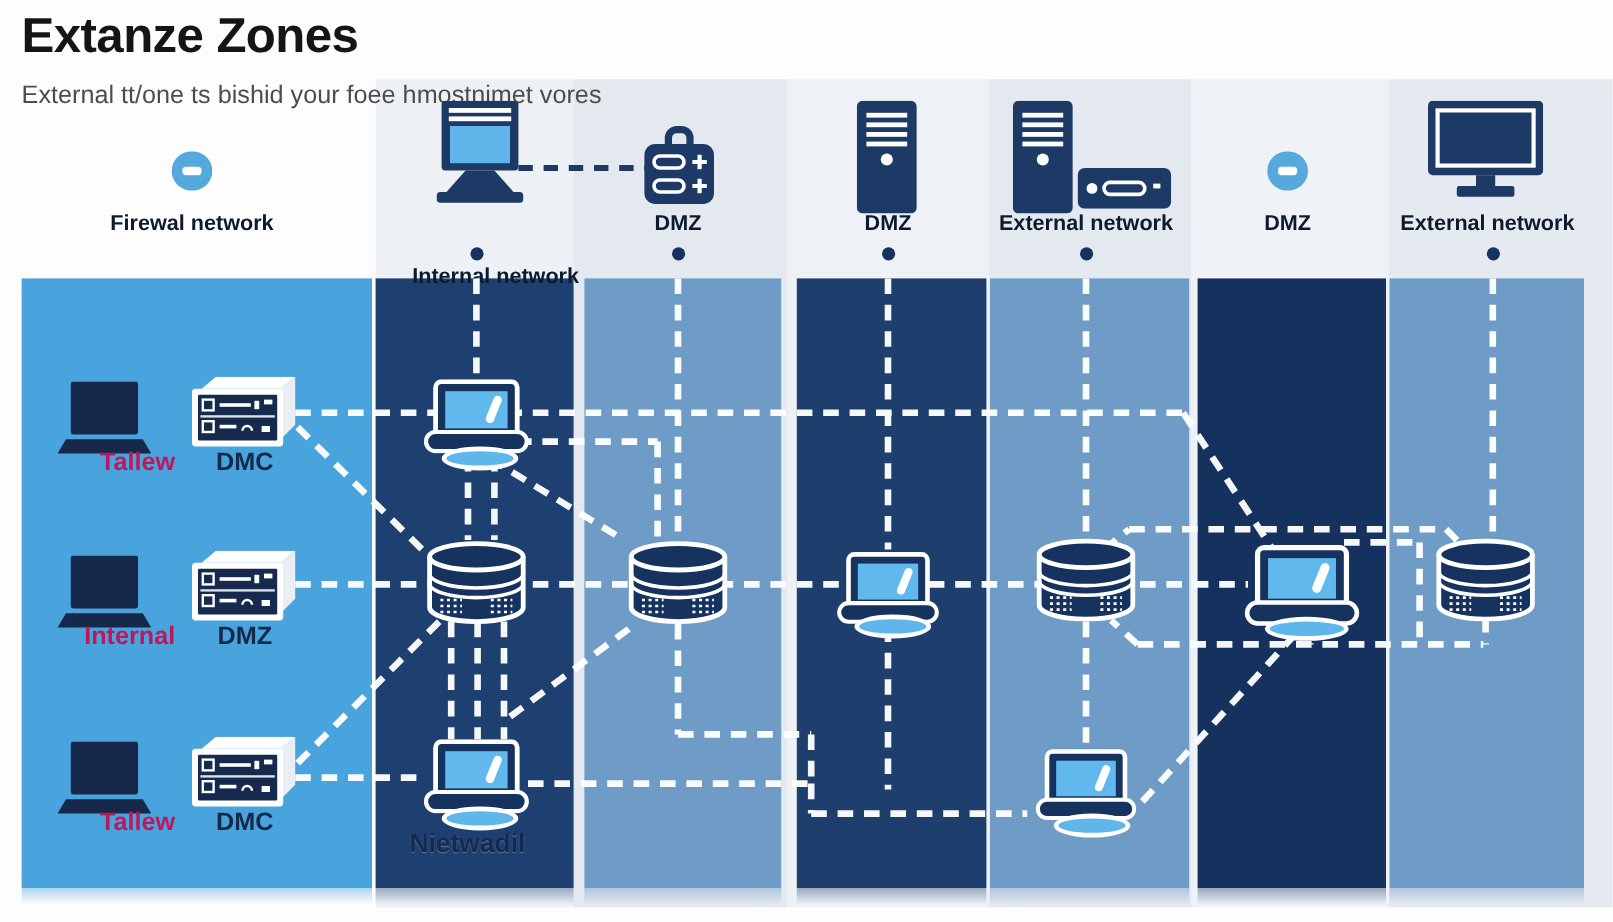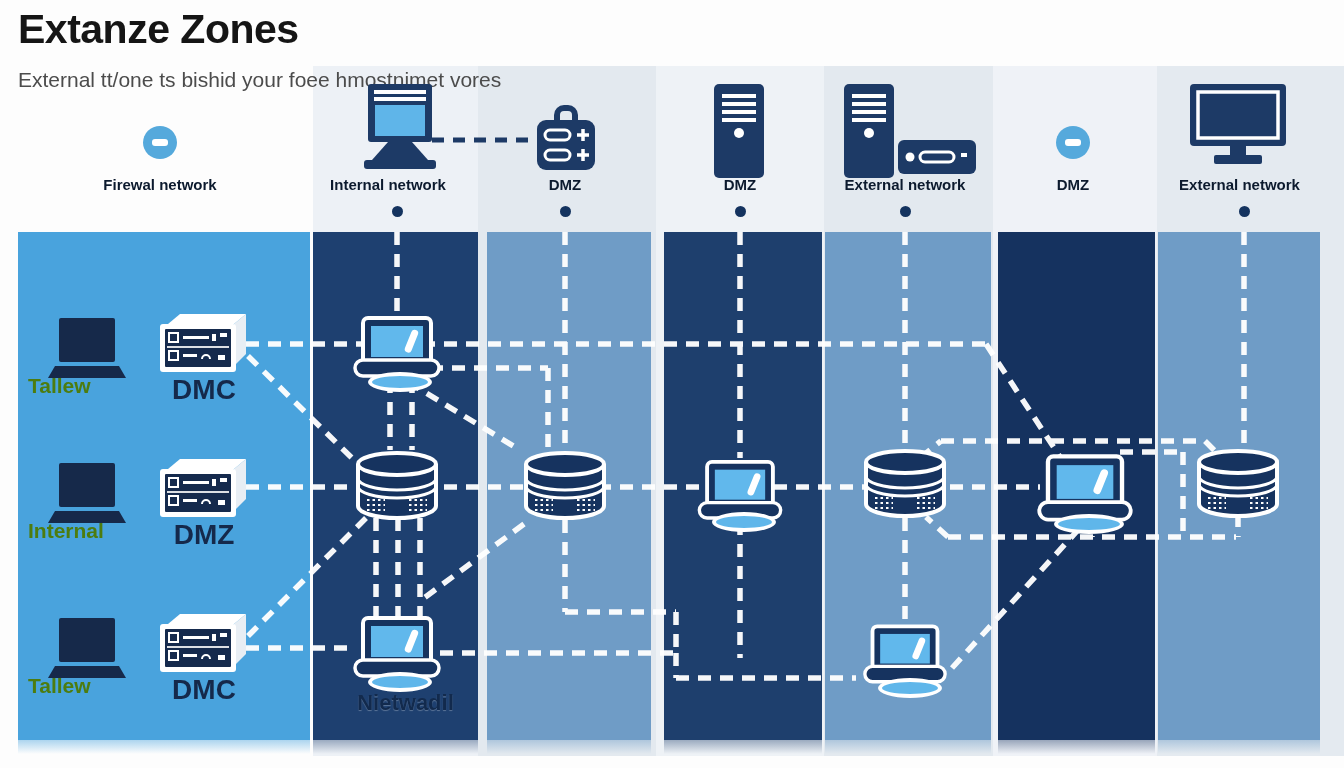--- a/index.html
+++ b/index.html
@@ -15,31 +15,31 @@
   .page-title{
     position:absolute;left:18px;top:6px;width:700px;
     font-size:41px;font-weight:800;color:#151515;letter-spacing:-0.5px;
   }
   .page-subtitle{
     position:absolute;left:18px;top:68px;width:760px;
     font-size:21px;font-weight:400;color:#4c4c4c;
   }
   .zone-label{
     position:absolute;top:176px;text-align:center;
-    font-size:15px;font-weight:800;color:#0c1a2e;
+    font-size:18px;font-weight:800;color:#0c1a2e;
   }
   .dot{
     position:absolute;top:206px;width:11px;height:11px;border-radius:50%;
     background:#14335f;
   }
   .dev-label{
-    position:absolute;text-align:left;font-size:21px;font-weight:600;color:#4d7c0f;
+    position:absolute;text-align:right;font-size:21px;font-weight:600;color:#be185d;
   }
   .srv-label{
-    position:absolute;text-align:center;font-size:28px;font-weight:800;color:#15294b;
+    position:absolute;text-align:center;font-size:21px;font-weight:800;color:#15294b;
   }
   .band-label{
     position:absolute;text-align:center;font-size:22px;font-weight:800;color:#122a4d;
     text-shadow:0 1px 1px rgba(255,255,255,0.28);
   }
   .oval{
     position:absolute;width:56px;height:12px;border-radius:50%;
     background:#5fb6ea;border:4px solid #ffffff;
   }
   svg{display:block;}
@@ -137,21 +137,21 @@
 <div class="abs" style="left:1190px;top:84px;">
   <svg width="96" height="86" viewBox="0 0 96 86">
     <rect x="0" y="0" width="96" height="62" rx="4" fill="#1d3a66"></rect>
     <rect x="8" y="8" width="80" height="46" fill="none" stroke="#fff" stroke-width="3.5"></rect>
     <rect x="40" y="62" width="16" height="9" fill="#1d3a66"></rect>
     <rect x="24" y="71" width="48" height="9" rx="2" fill="#1d3a66"></rect>
   </svg>
 </div>
 
 <div class="zone-label" style="left:40px;width:240px;">Firewal network</div>
-<div class="zone-label" style="left:303px;width:170px;">Internal network</div>
+<div class="zone-label" style="left:328px;width:170px;margin-top:44px;">Internal network</div>
 <div class="zone-label" style="left:505px;width:120px;">DMZ</div>
 <div class="zone-label" style="left:680px;width:120px;">DMZ</div>
 <div class="zone-label" style="left:820px;width:170px;">External network</div>
 <div class="zone-label" style="left:1013px;width:120px;">DMZ</div>
 <div class="zone-label" style="left:1152px;width:175px;">External network</div>
 
 <div class="dot" style="left:392px;"></div>
 <div class="dot" style="left:560px;"></div>
 <div class="dot" style="left:735px;"></div>
 <div class="dot" style="left:900px;"></div>
@@ -312,21 +312,21 @@
 
 <div class="abs" style="left:352px;top:616px;">
   <svg width="90" height="62" viewBox="0 0 90 62">
     <rect x="11" y="2" width="68" height="46" rx="5" fill="#16335f" stroke="#fff" stroke-width="4"></rect>
     <rect x="19" y="10" width="52" height="31" fill="#61b8ec"></rect>
     <rect x="56" y="13" width="7" height="24" rx="3.5" fill="#fff" transform="rotate(22 59 25)"></rect>
     <rect x="3" y="44" width="84" height="16" rx="8" fill="#16335f" stroke="#fff" stroke-width="3.5"></rect>
   </svg>
 </div>
 <div class="oval" style="left:368px;top:672px;"></div>
-<div class="band-label" style="left:338px;top:690px;width:135px;">Nietwadil</div>
+<div class="band-label" style="left:322px;top:690px;width:135px;">Nietwadil</div>
 
 <div class="abs" style="left:521px;top:450px;">
   <svg width="88" height="70" viewBox="0 0 88 70">
     <path d="M5 14 v42 a39 12 0 0 0 78 0 v-42" fill="#16335f" stroke="#fff" stroke-width="4"></path>
     <ellipse cx="44" cy="14" rx="39" ry="11" fill="#16335f" stroke="#fff" stroke-width="4"></ellipse>
     <path d="M5 28 a39 12 0 0 0 78 0" fill="none" stroke="#fff" stroke-width="3"></path>
     <path d="M5 36 a39 12 0 0 0 78 0" fill="none" stroke="#fff" stroke-width="3"></path>
     <path d="M14 50 h18 M14 55 h18 M14 60 h18" stroke="#fff" stroke-width="2.2" stroke-dasharray="2.5 3"></path>
     <path d="M56 50 h18 M56 55 h18 M56 60 h18" stroke="#fff" stroke-width="2.2" stroke-dasharray="2.5 3"></path>
   </svg>

